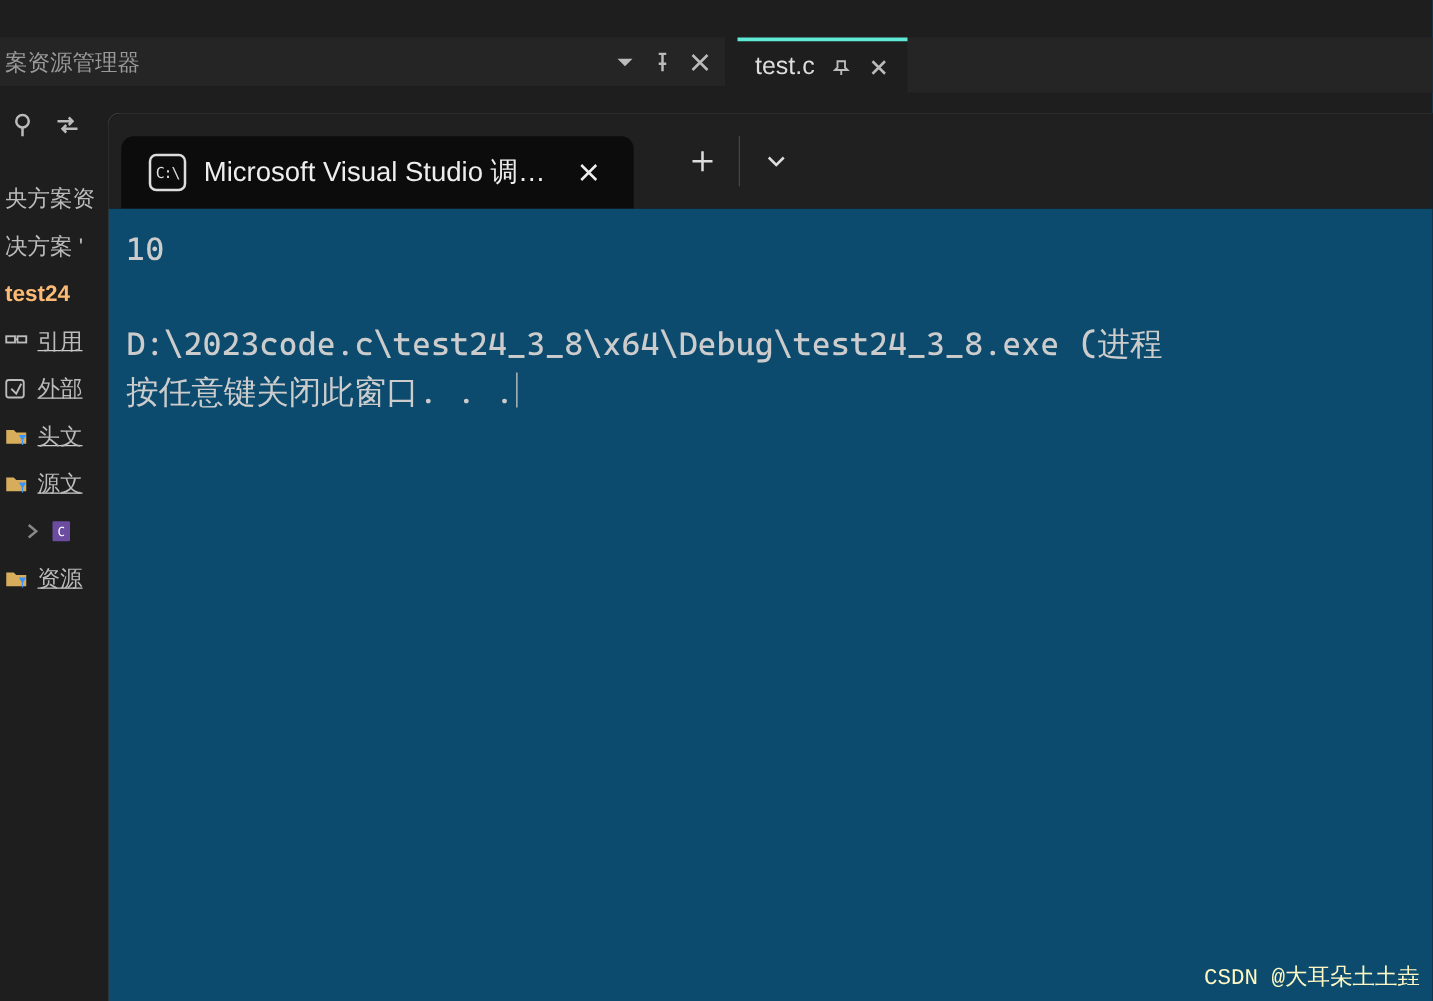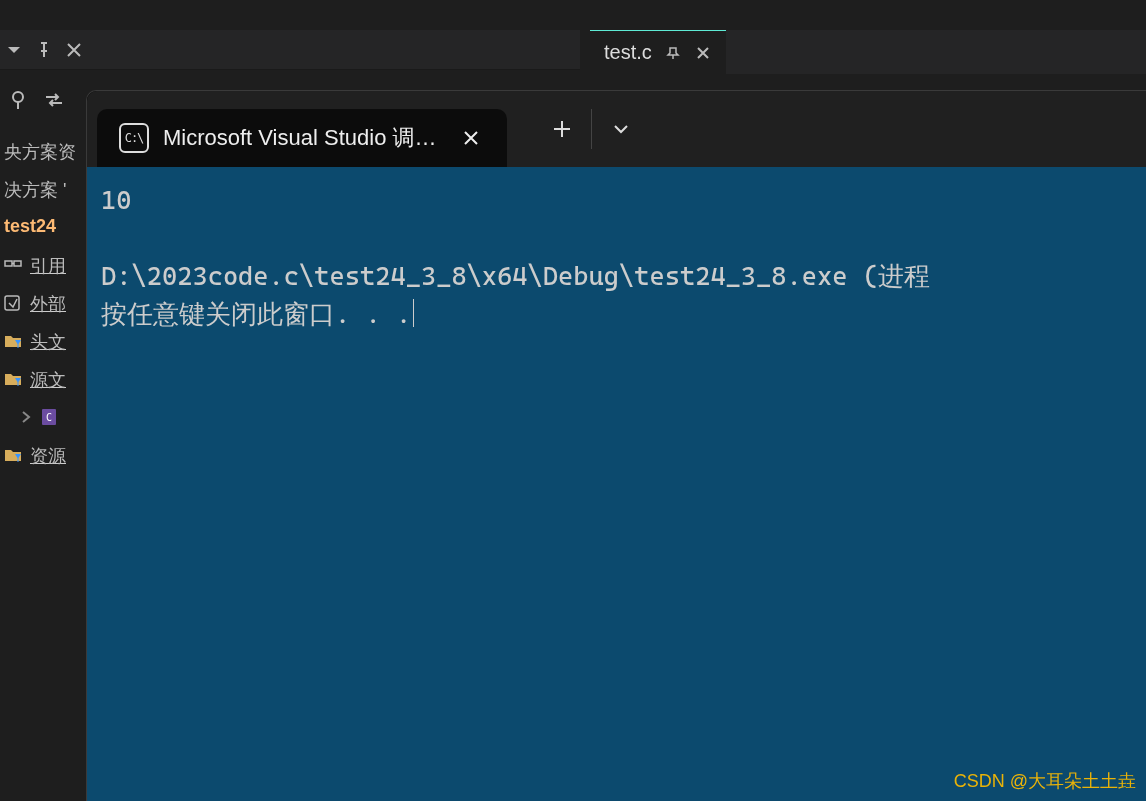--- a/index.html
+++ b/index.html
@@ -25,40 +25,40 @@
       position: absolute; top: 70px; left: 0; width: 90px; height: 60px;
       display: flex; align-items: center; gap: 8px; padding-left: 4px;
     }
     .ide-toolbar .tb-btn { width:28px; height:28px; display:flex; align-items:center; justify-content:center; color:#bbb; cursor:pointer;}
 
     .tree {
       position: absolute; top: 140px; left: 0; width: 90px;
       color: #ccc; font-size: 18px;
     }
     .tree-row {
-      height: 38px; display: flex; gap: 6px;
+      height: 38px; display: flex; align-items: center; gap: 6px;
       padding-left: 4px; white-space: nowrap; overflow: hidden;
       cursor: pointer;
     }
     .tree-row.lvl1 { padding-left: 4px; }
     .tree-row.lvl2 { padding-left: 4px; font-weight: 600; }
     .tree-row.lvl3 { padding-left: 2px; text-decoration: underline; }
     .tree-row.lvl4 { padding-left: 20px; }
     .tree-icon { width:22px; height:22px; display:inline-flex; align-items:center; justify-content:center; color:#bbb; flex-shrink:0;}
     .folder-icon { color: #d7ad5c; }
     .txt { color:#bbb; }
 
     .editor-tab-strip {
       position: absolute; top: 30px; left: 590px; right:0; height: 44px;
       background: #252526; display:flex; align-items:stretch;
     }
     .editor-tab {
       background: #1e1e1e; display:flex; align-items:center; gap:12px;
       padding: 0 14px; color:#ddd; font-size:20px; cursor:pointer;
-      border-top: 1px solid #5eead4;
+      border-top: 3px solid #5eead4;
     }
     .tab-pin, .tab-close { width:18px; height:18px; display:flex; align-items:center; justify-content:center; color:#bbb; }
 
     .terminal-window {
       position: absolute; top: 90px; left: 86px; right: 0; bottom: 0;
       background: #0f0f0f; border: 1px solid #3a3a3a; border-right:none; border-bottom:none;
       border-radius: 10px 0 0 0;
       display:flex; flex-direction:column;
     }
     .term-tab-bar {
@@ -85,28 +85,29 @@
       flex:1; background:#0c4a6e; padding: 14px 0 0 14px;
       font-family: "Cascadia Mono","Consolas",monospace; font-size: 26px;
       color: #ccc; line-height: 38px; white-space: pre; overflow:hidden;
       position: relative;
     }
     .cursor {
       display:inline-block; width:1px; height:28px; background:#ccc;
       vertical-align: -4px; margin-left:2px;
     }
     .watermark {
-      position:absolute; bottom:8px; right:10px; color:#eab308; font-size:18px;
-      font-family: Liberation Sans, sans-serif;
+      position:absolute; bottom:8px; right:10px; color:#fef9c3; font-size:18px;
+      font-family: Liberation Mono, monospace;
     }
   </style>
 </head>
 <body>
 
 <div class="ide-panel-header">
+  <span class="title">案资源管理器</span>
   <div class="icons">
     <div class="hdr-icon">
       <svg width="14" height="14" viewBox="0 0 14 14">
           <path d="M1 4 L7 10 L13 4" fill="#bbb"></path>
         </svg>
     </div>
     <div class="hdr-icon">
       <svg width="16" height="16" viewBox="0 0 16 16">
           <path d="M8 1 L8 9 M5 9 L11 9 M8 9 L8 15 M5 1 L11 1" stroke="#bbb" stroke-width="2" fill="none"></path>
         </svg>

